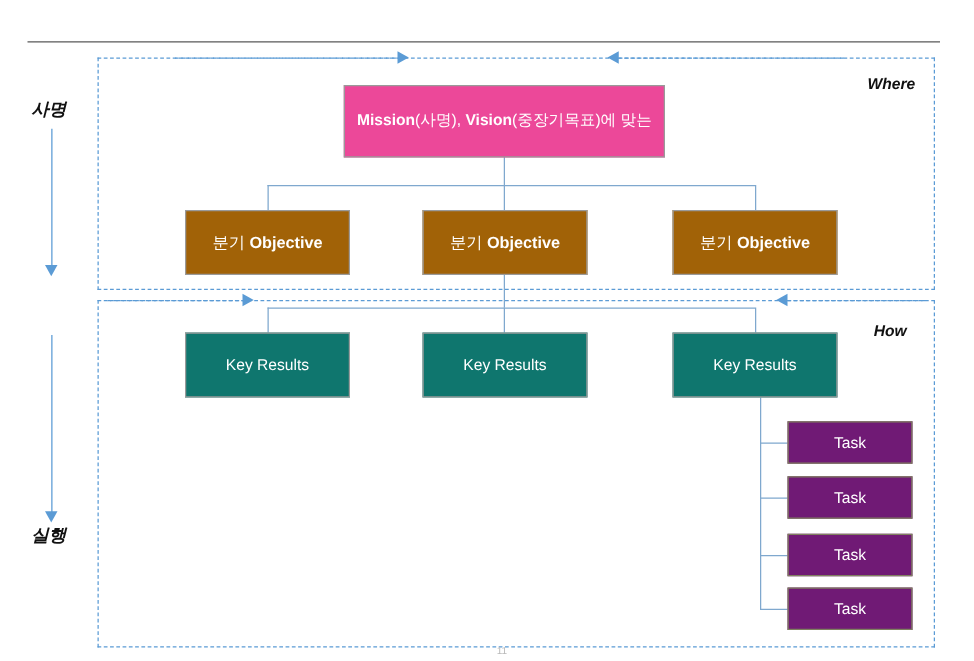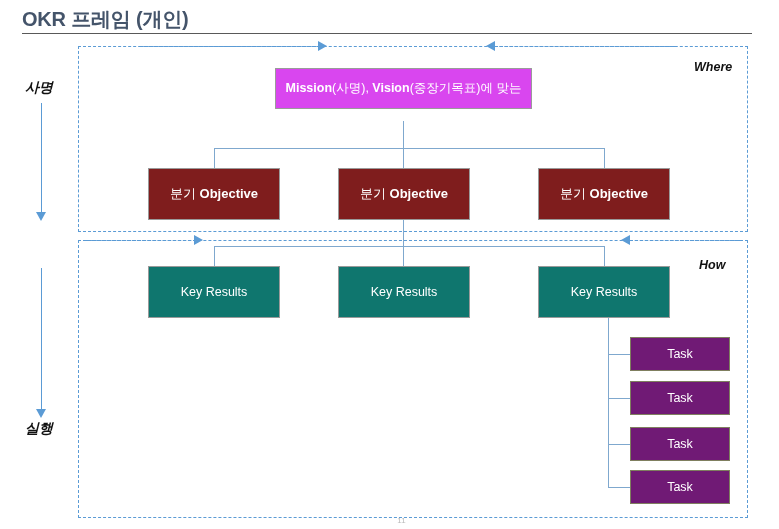--- a/index.html
+++ b/index.html
@@ -146,31 +146,31 @@
     position: absolute;
     box-sizing: border-box;
     display: flex;
     align-items: center;
     justify-content: center;
     text-align: center;
     color: #ffffff;
     border: 1px solid #9a9a9a;
   }
   .node-mission {
-    left: 275px; top: 68px; width: 257px; height: 41px;
-    background: #d946ef;
+    left: 275px; top: 68px; width: 257px; height: 58px;
+    background: #ec4899;
     font-size: 12.5px;
     line-height: 1.55;
     padding: 0 8px;
   }
   .node-mission b { font-weight: bold; }
 
   .node-objective {
     top: 168px; width: 132px; height: 52px;
-    background: #7f1d1d;
+    background: #a16207;
     font-size: 13px;
   }
   .node-objective b { font-weight: bold; }
   #obj-1 { left: 148px; }
   #obj-2 { left: 338px; }
   #obj-3 { left: 538px; }
 
   .node-kr {
     top: 266px; width: 132px; height: 52px;
     background: #0f766e;
@@ -234,21 +234,20 @@
     font-size: 8px;
     color: #b9b9b9;
     margin-left: 24px;
   }
 </style>
 </head>
 <body>
 
 <div id="slide">
 
-  <div class="slide-title">OKR 프레임 (개인)</div>
   <div class="title-rule"></div>
 
   <div class="region" id="region-where"></div>
   <div class="region" id="region-how"></div>
 
   <div class="region-label" id="label-where">Where</div>
   <div class="region-label" id="label-how">How</div>
 
   <div class="top-arrow" id="top-arrow-left"></div>
   <div class="arrowhead" id="arrowhead-right"></div>

